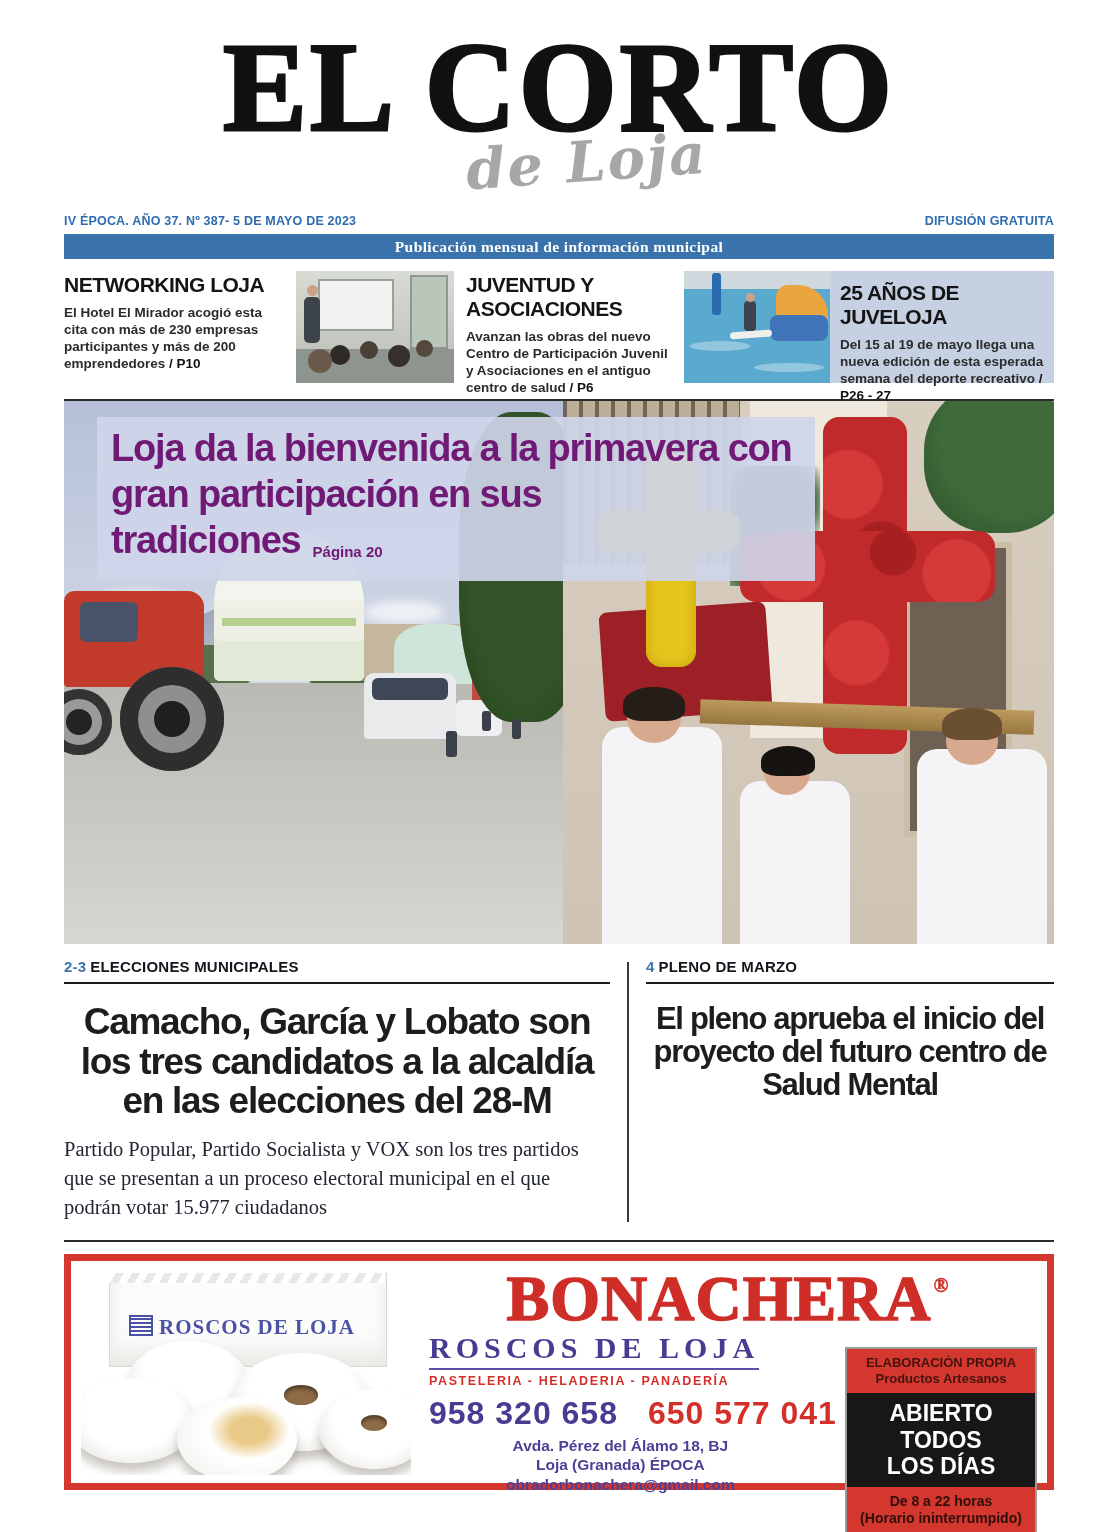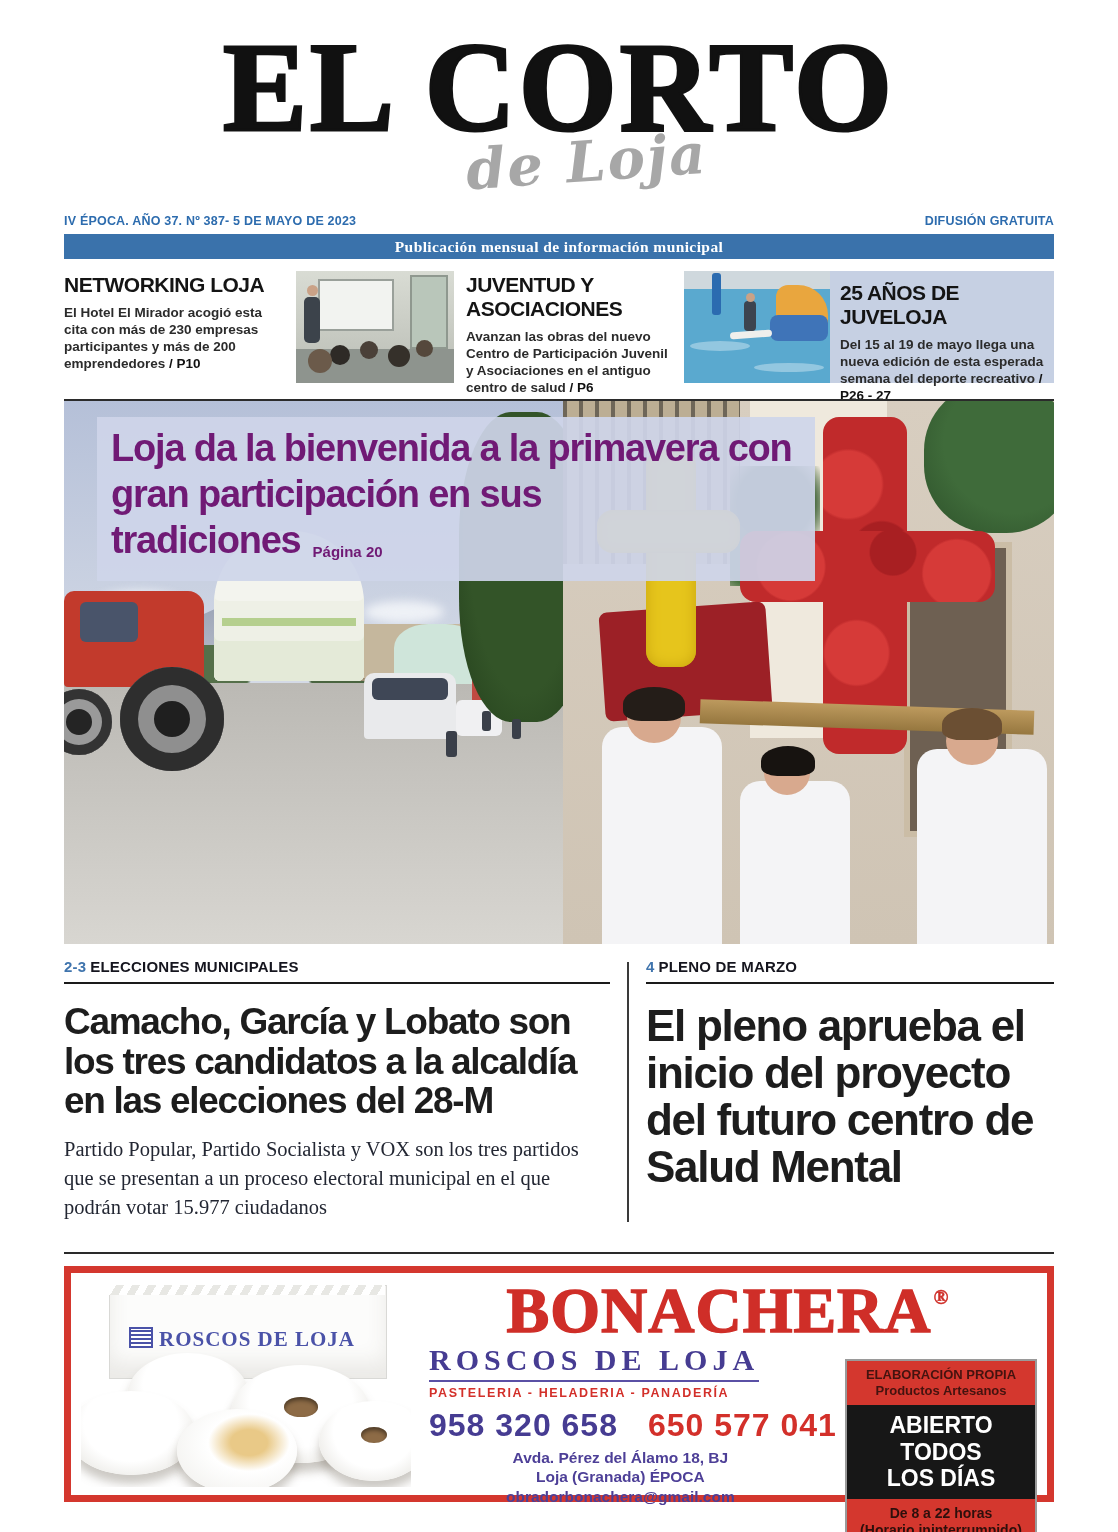--- a/index.html
+++ b/index.html
@@ -116,28 +116,28 @@
   .drape{position:absolute;left:8%;top:38%;width:34%;height:20%;background:#9c2026;transform:rotate(-4deg);border-radius:8px;}
   .greenspray{position:absolute;left:34%;top:12%;width:90px;height:120px;
        background:radial-gradient(circle at 50% 30%,#3a5f33 40%,transparent 60%),
                   radial-gradient(circle at 30% 70%,#49713f 35%,transparent 55%);}
   .plank{position:absolute;left:28%;top:56%;width:68%;height:4.5%;background:linear-gradient(#bd9a5e,#96773f);transform:rotate(2deg);}
   .kid-shirt{position:absolute;background:#f4f4f6;border-radius:20px 20px 0 0;}
   .kid-head{position:absolute;border-radius:50%;background:#d8a98e;}
   .kid-hair{position:absolute;border-radius:50% 50% 30% 30%;background:#241d18;}
 
   
-  .articles{display:flex;margin-top:14px;padding-bottom:30px;border-bottom:2px solid #2a2a2a;}
+  .articles{display:flex;margin-top:14px;padding-bottom:18px;border-bottom:2px solid #2a2a2a;}
   .art-left{width:546px;}
   .art-right{flex:1;}
   .vdiv{width:2px;background:#3a3a3a;margin:4px 17px 0 17px;}
   .kicker{font-size:15px;font-weight:bold;color:#15151e;letter-spacing:0.2px;padding-bottom:7px;border-bottom:2px solid #1a1a1a;}
   .kp{color:#3f74ad;margin-right:4px;}
-  .art h1{margin:18px 0 14px 0;font-size:37px;line-height:1.07;font-weight:bold;letter-spacing:-1.3px;color:#1d1d1d;}
-  .art-right h1{font-size:44px;}
+  .art h1{margin:18px 0 14px 0;font-size:37px;line-height:1.07;font-weight:bold;letter-spacing:-1.3px;color:#1d1d1d;text-align:center;}
+  .art-right h1{font-size:31px;}
   .art p{margin:0;font-family:"Liberation Serif",serif;color:#232733;}
   .art-left p{font-size:20.5px;line-height:29px;}
   .art-right p{font-size:19px;line-height:26px;}
 
   
   .ad{box-sizing:border-box;margin-top:12px;height:236px;border:7px solid #d4372e;background:#fff;
       display:flex;padding:8px 10px;gap:8px;}
   .ad-scene{position:relative;width:330px;flex:none;overflow:hidden;background:#fff;}
   .pkg{position:absolute;left:28px;top:4px;width:276px;height:92px;background:#fcfcfb;border:1px solid #d9d9d6;
       box-shadow:inset 0 -16px 20px rgba(90,80,60,0.10);}

